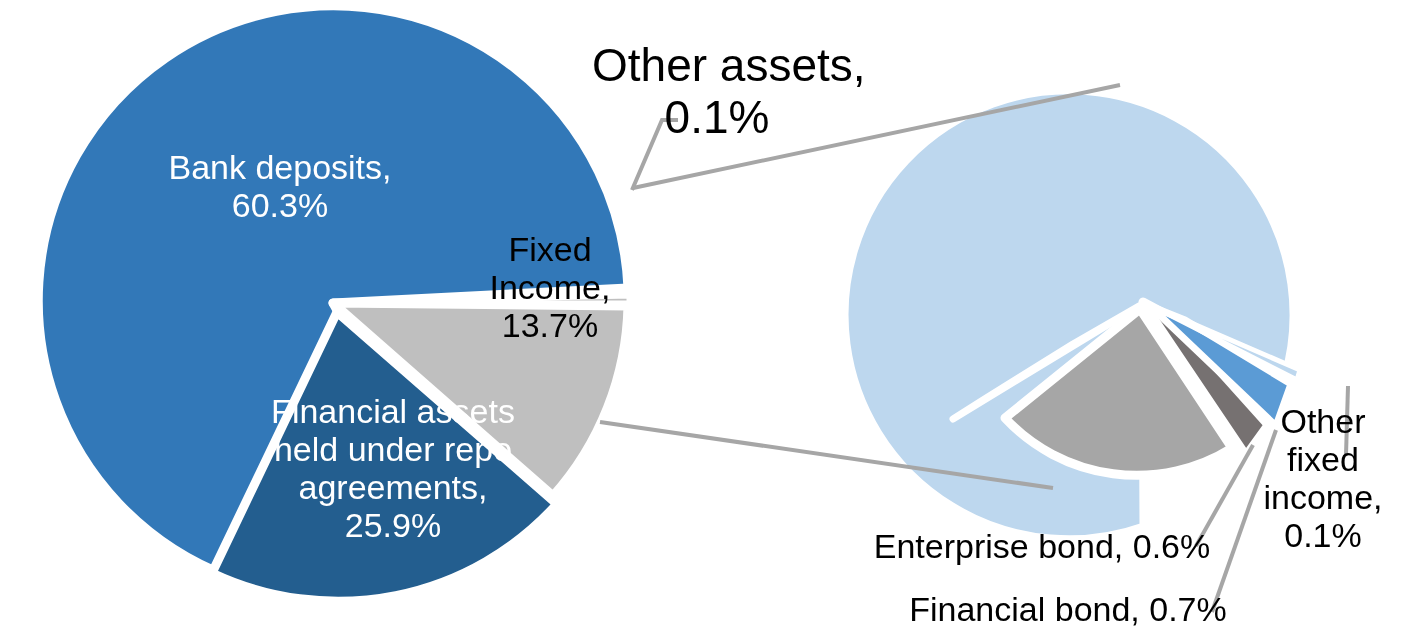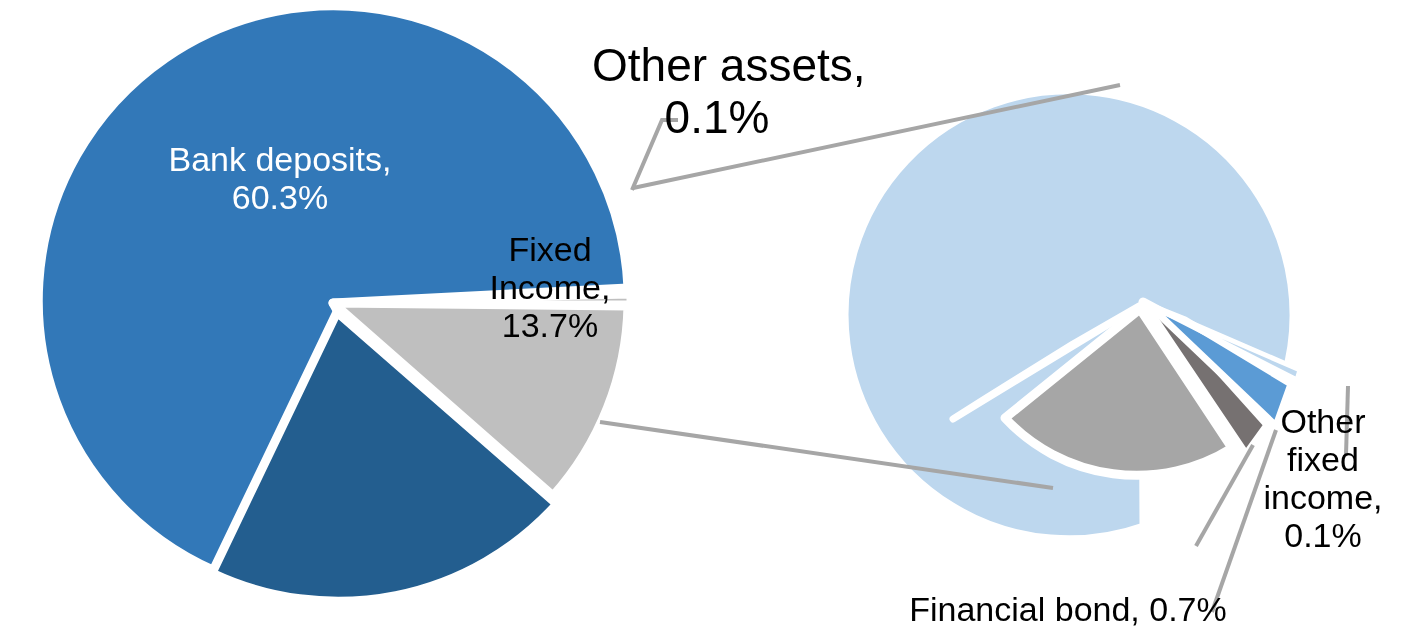--- a/index.html
+++ b/index.html
@@ -68,34 +68,39 @@
       <path d="M 600 422 L 1053 488"></path>
 
       <path d="M 1196 546 L 1253 445"></path>
 
       <path d="M 1212 612 L 1276 430"></path>
 
       <path d="M 1348 386 L 1346 455"></path>
     </g>
   </svg>
 
-  <div class="lbl light c" style="left:120px;top:140px;width:320px;font-size:34px;text-align:center;">Bank deposits,
+  <div class="lbl light c" style="left:120px;top:148px;width:320px;font-size:34px;text-align:center;">Bank deposits,
 60.3%</div>
 
   <div class="lbl dark c" style="left:455px;top:230px;width:190px;font-size:34px;">Fixed
 Income,
 13.7%</div>
 
   <div class="lbl dark c" style="left:592px;top:40px;width:250px;font-size:46px;">Other assets,
 0.1%</div>
 
+  <div class="lbl light c" style="left:243px;top:392px;width:300px;font-size:34px;">Financial assets
+held under repo
+agreements,
+25.9%</div>
 
 
 
 
+  <div class="lbl dark c" style="left:862px;top:527px;width:360px;font-size:34px;">Enterprise bond, 0.6%</div>
 
   <div class="lbl dark c" style="left:888px;top:590px;width:360px;font-size:34px;">Financial bond, 0.7%</div>
 
   <div class="lbl dark c" style="left:1253px;top:402px;width:140px;font-size:34px;">Other
 fixed
 income,
 0.1%</div>
 
 </div>
 

